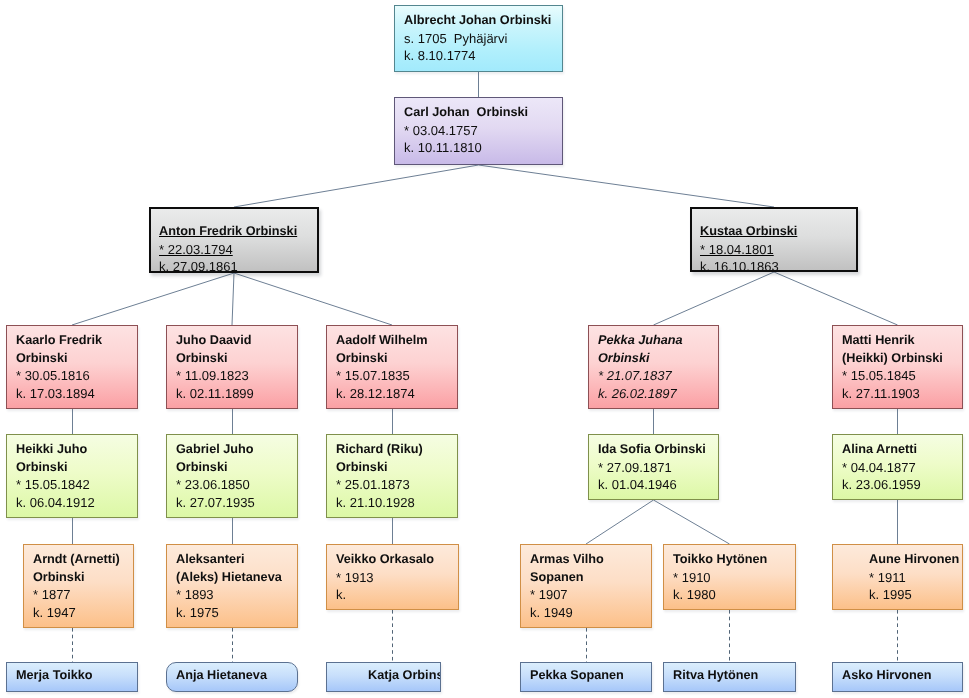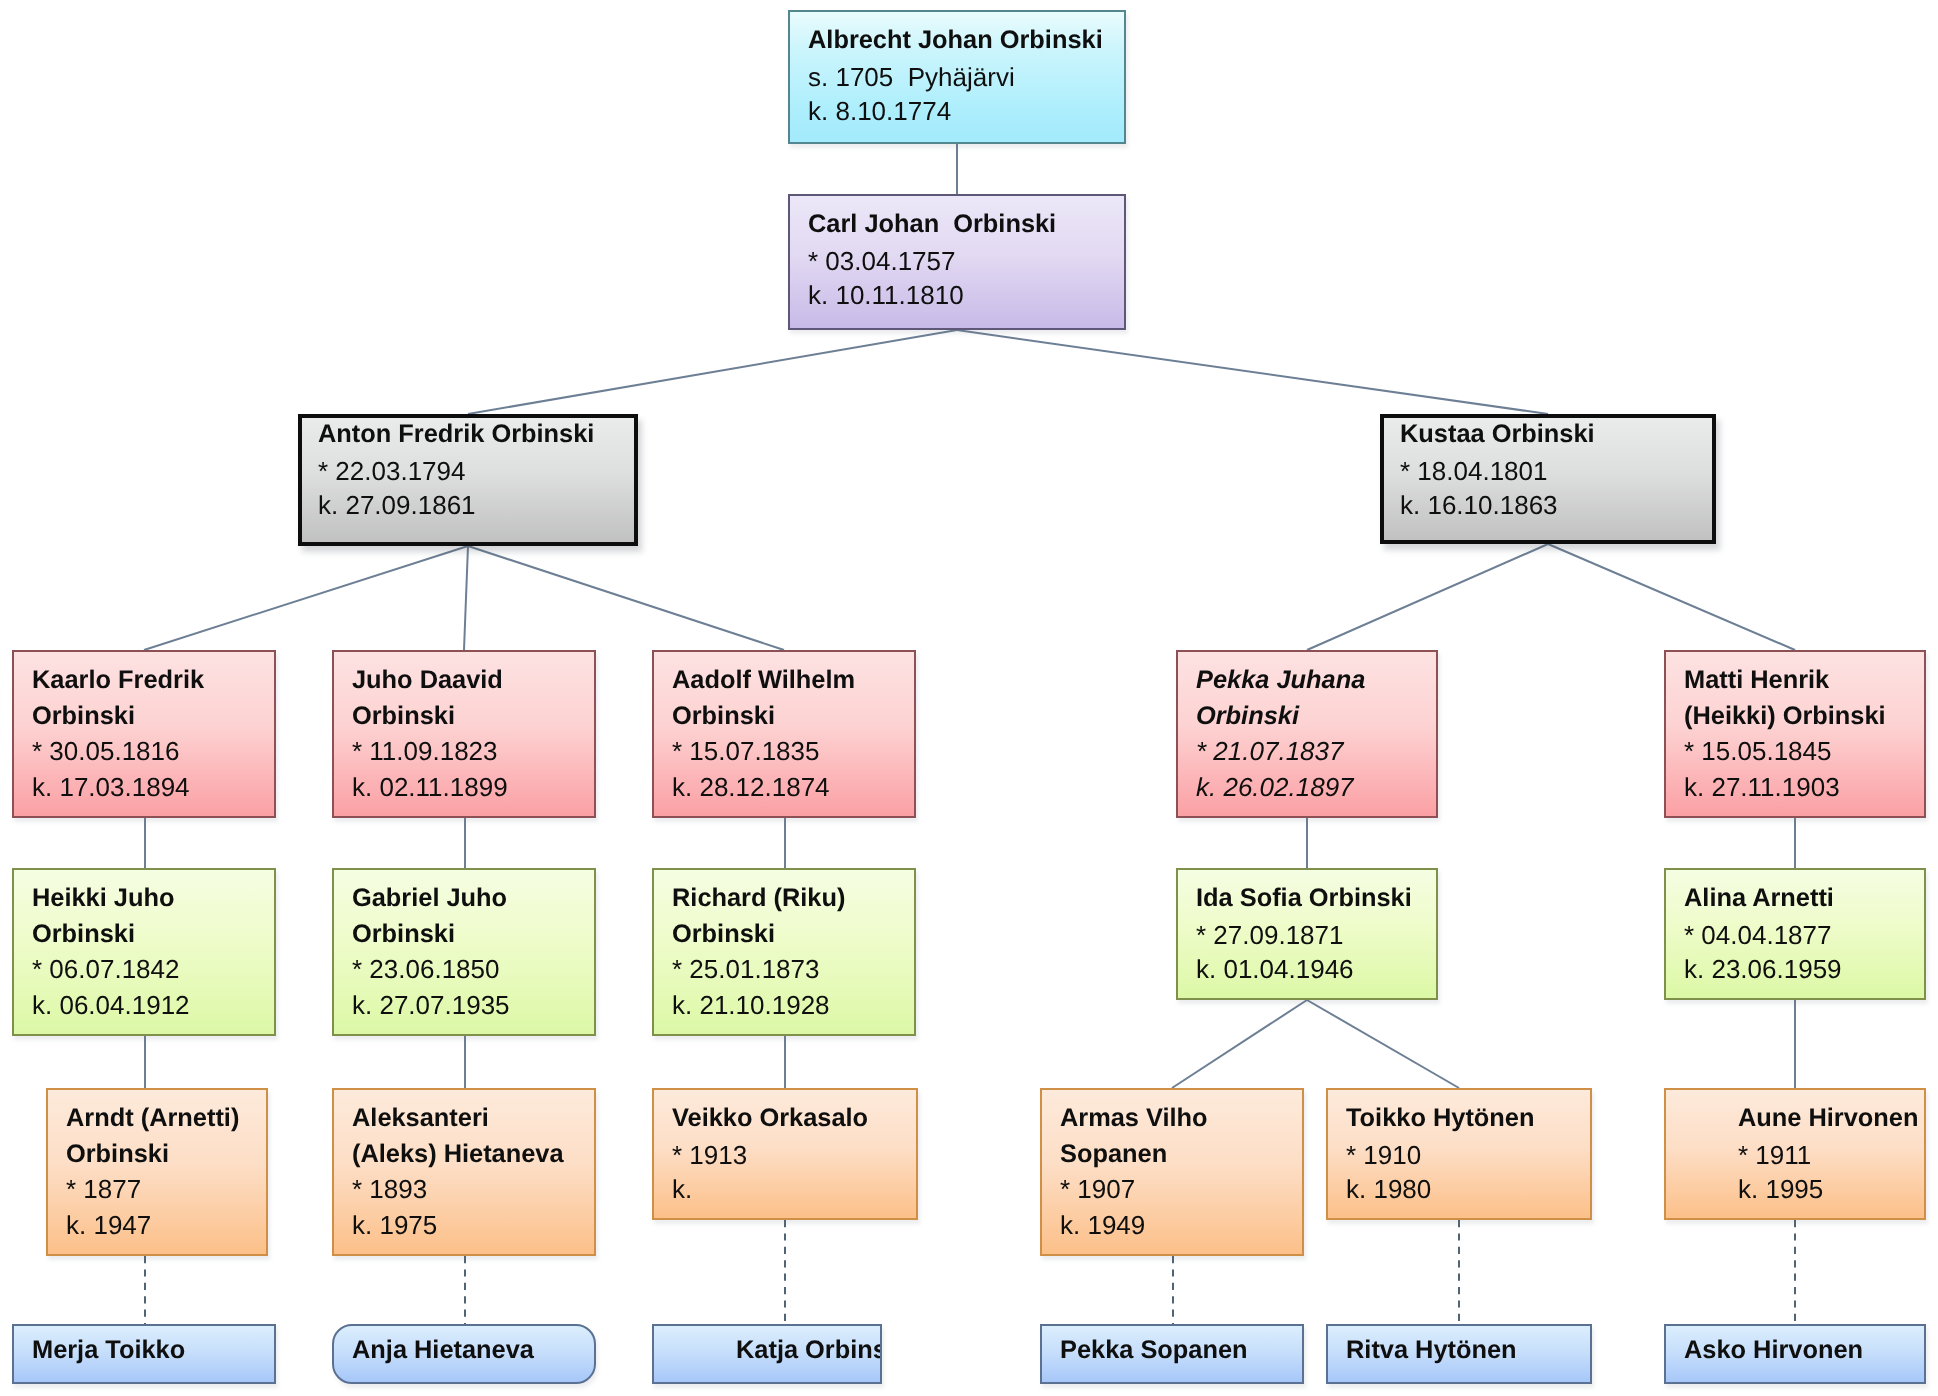--- a/index.html
+++ b/index.html
@@ -28,21 +28,21 @@
   
   .v-cyan   {border-color:#53868f;
              background:linear-gradient(180deg,#e9fcfd 0%,#ccf5fc 28%,#b0effc 70%,#a2eafc 100%);
              box-shadow:1px 2px 2px rgba(100,110,120,.12);}
   .v-purple {border-color:#5f5778;
              background:linear-gradient(180deg,#ece7f8 0%,#e2d9f2 45%,#c8bae8 100%);
              box-shadow:1px 2px 2px rgba(100,110,120,.12);}
   .v-gray   {border-color:#0d0d0d;border-width:2px;
              background:linear-gradient(180deg,#eaebeb 0%,#dddede 45%,#c1c1c1 100%);
              box-shadow:2px 3px 3px rgba(70,75,85,.22);
-             padding:0 0 0 8px;}
+             padding:14px 0 0 8px;text-decoration:underline;}
   .v-red    {border-color:#8d5054;
              background:linear-gradient(180deg,#fde2e2 0%,#fdd2d2 45%,#fba0a4 100%);
              box-shadow:1px 2px 2px rgba(100,110,120,.12);}
   .v-green  {border-color:#7f904b;
              background:linear-gradient(180deg,#f5fde2 0%,#eefcc9 45%,#dcf8a6 100%);
              box-shadow:1px 2px 2px rgba(100,110,120,.12);}
   .v-orange {border-color:#d08f46;
              background:linear-gradient(180deg,#fdeadb 0%,#fddec6 45%,#fcc089 100%);
              box-shadow:1px 2px 2px rgba(100,110,120,.12);}
   .v-blue   {border-color:#5b7191;
@@ -130,21 +130,21 @@
     </div>
     <div class="node v-red" style="left: 832px; top: 325px; width: 131px; height: 84px;">
       <div class="nm">Matti Henrik</div>
       <div class="nm">(Heikki) Orbinski</div>
       <div class="dt">* 15.05.1845</div>
       <div class="dt">k. 27.11.1903</div>
     </div>
     <div class="node v-green" style="left: 6px; top: 434px; width: 132px; height: 84px;">
       <div class="nm">Heikki Juho</div>
       <div class="nm">Orbinski</div>
-      <div class="dt">* 06.07.1842</div>
+      <div class="dt">* 15.05.1842</div>
       <div class="dt">k. 06.04.1912</div>
     </div>
     <div class="node v-green" style="left: 166px; top: 434px; width: 132px; height: 84px;">
       <div class="nm">Gabriel Juho</div>
       <div class="nm">Orbinski</div>
       <div class="dt">* 23.06.1850</div>
       <div class="dt">k. 27.07.1935</div>
     </div>
     <div class="node v-green" style="left: 326px; top: 434px; width: 132px; height: 84px;">
       <div class="nm">Richard (Riku)</div>

